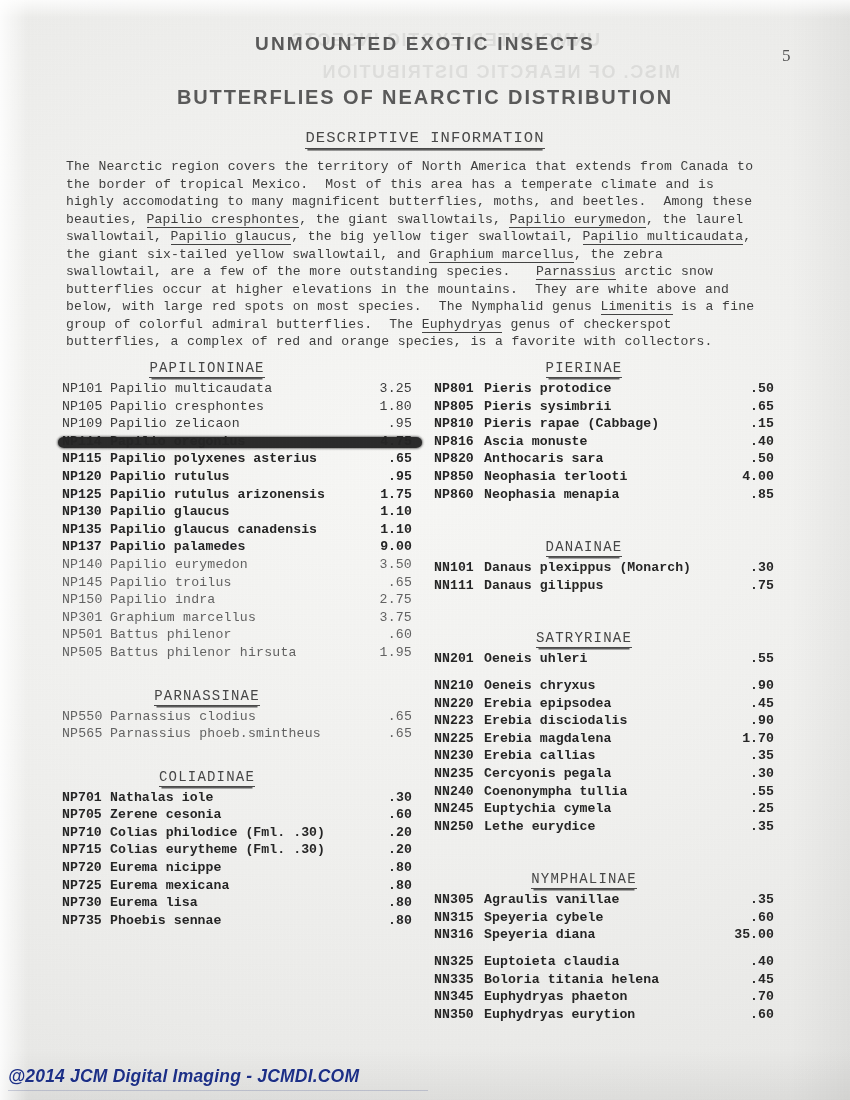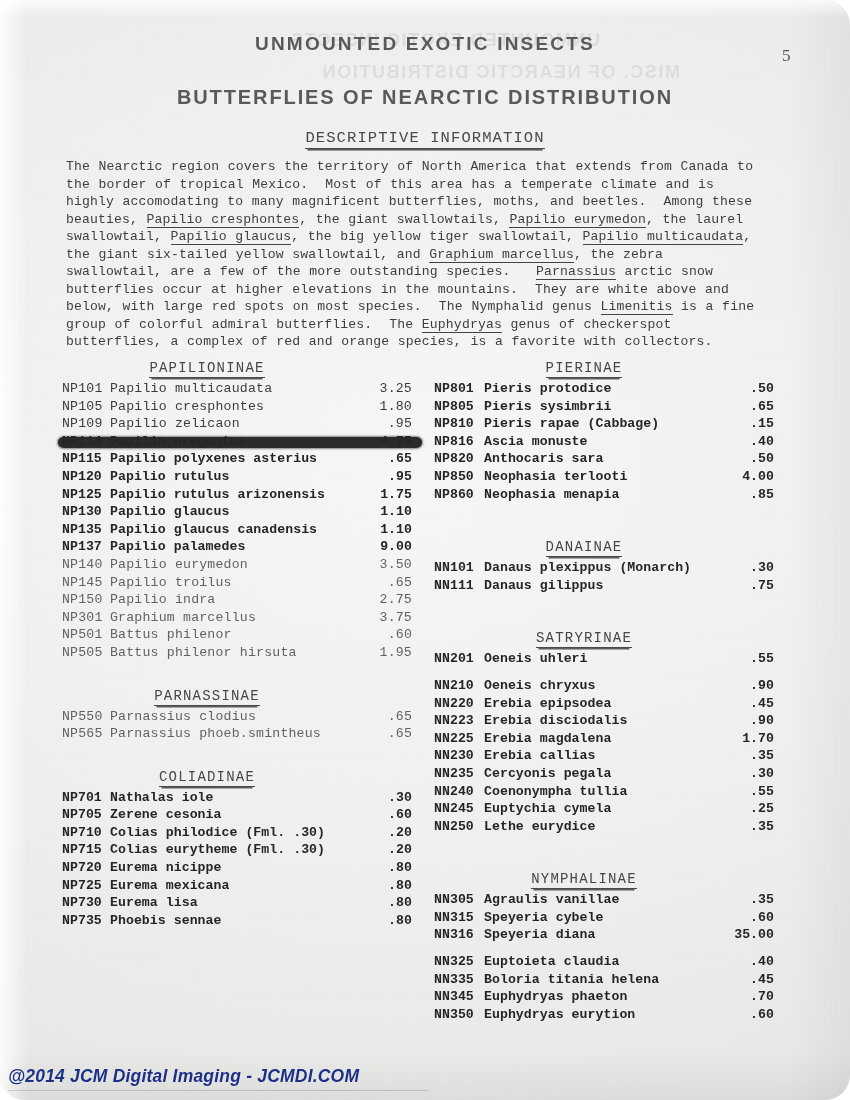--- a/index.html
+++ b/index.html
@@ -13,21 +13,20 @@
   }
   #page {
     position: relative;
     width: 850px;
     height: 1100px;
     overflow: hidden;
     background: #f2f2f0;
     background-image:
       radial-gradient(ellipse 900px 700px at 48% 42%, #f7f7f5 0%, #f0f0ee 55%, #e8e8e6 100%);
     color: #3b3b3b;
-    border-radius: 25px;
   }
   
   #paper-grain {
     position: absolute;
     inset: 0;
     pointer-events: none;
     opacity: .55;
     background-image:
       repeating-linear-gradient(0deg, rgba(0,0,0,.014) 0px, rgba(0,0,0,0) 2px, rgba(0,0,0,.012) 3px, rgba(0,0,0,0) 5px),
       repeating-linear-gradient(90deg, rgba(0,0,0,.010) 0px, rgba(0,0,0,0) 3px, rgba(0,0,0,.008) 4px, rgba(0,0,0,0) 7px);

